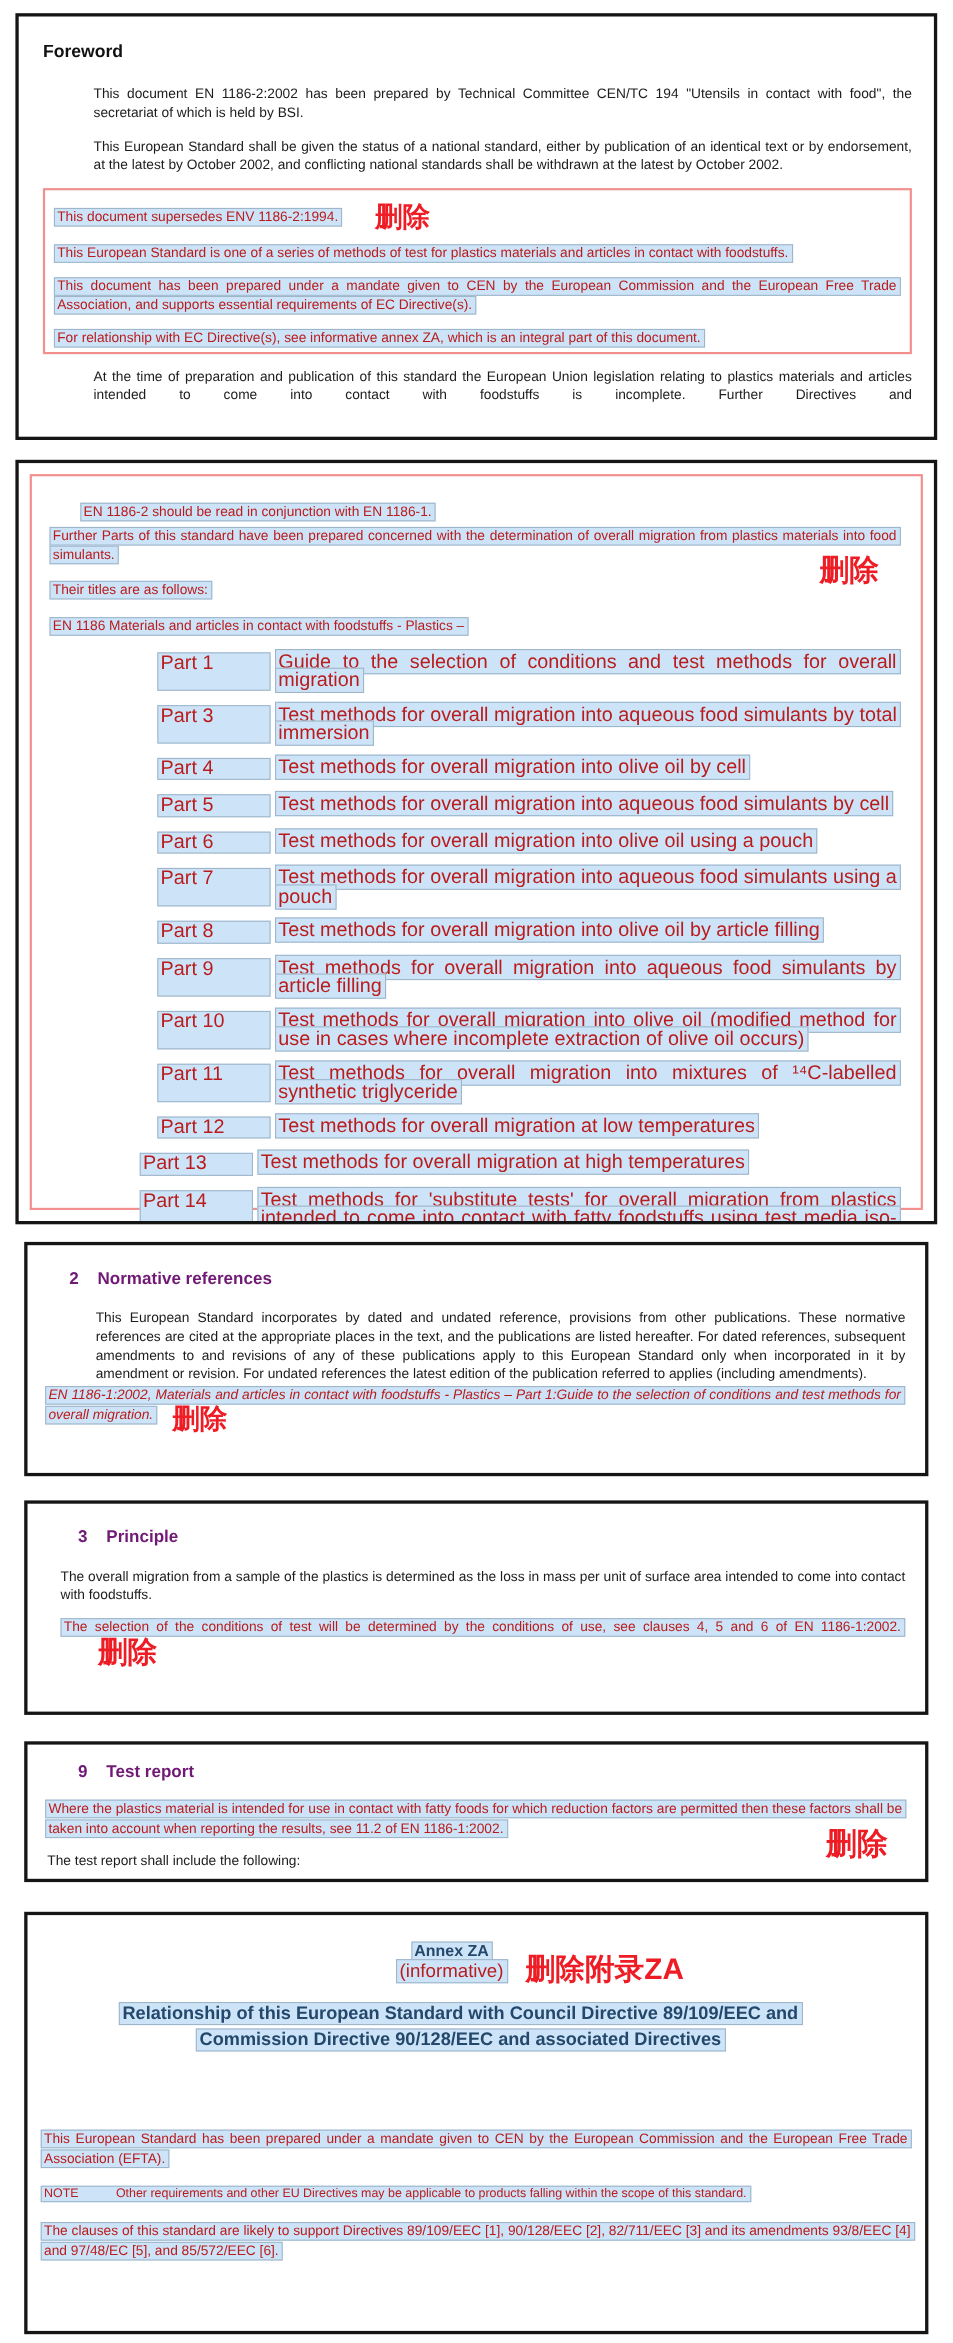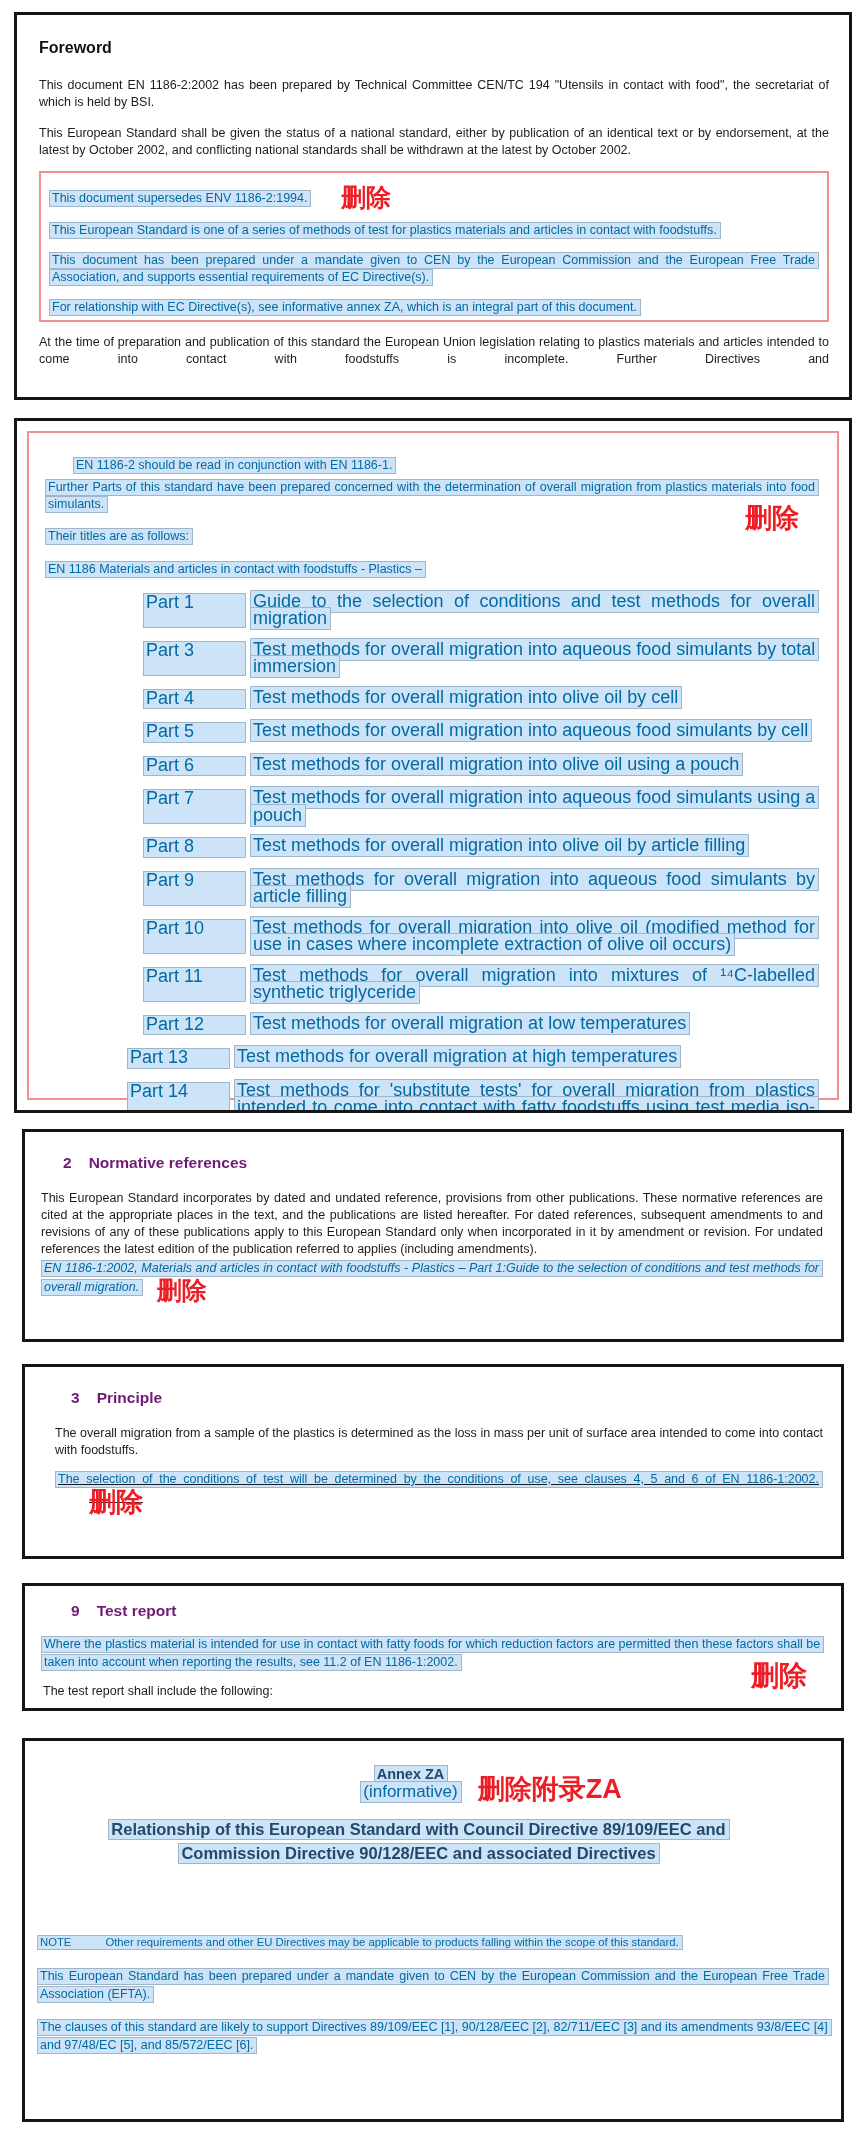--- a/index.html
+++ b/index.html
@@ -6,24 +6,24 @@
   body{
     width:866px;height:2130px;background:#ffffff;position:relative;
     font-family:"Liberation Sans", sans-serif;color:#1c1c1c;overflow:hidden;
   }
   .doc-box{
     box-sizing:border-box;border:3px solid #151515;background:#fff;
     margin-left:14px;width:838px;overflow:hidden;position:relative;
   }
   .doc-box.narrow{margin-left:22px;width:822px;}
   p{margin:0;}
-  .body-text{font-size:12.5px;line-height:17px;text-align:justify;color:#1c1c1c;}
+  .body-text{font-size:12.5px;line-height:17px;text-align:justify;color:#1c1c1c;margin-left:46px;}
   .force-justify{text-align-last:justify;}
   .hl{
-    background:#cde4f8;color:#0369a1;border:1px solid #9fb6c9;
+    background:#cde4f8;color:#b91c1c;border:1px solid #9fb6c9;
     padding:0 3px 1px 2px;
     -webkit-box-decoration-break:clone;box-decoration-break:clone;
   }
   .hl-bold{font-weight:bold;color:#24486b;}
   .hl-par{font-size:12.5px;line-height:17.5px;text-align:justify;}
   .del{
     color:#ee1c25;font-weight:bold;font-size:25px;line-height:1;
     font-family:"Liberation Sans", sans-serif;white-space:nowrap;
   }
   .red-frame-group{
@@ -190,21 +190,21 @@
     <span class="hl" style="font-style:italic;">EN 1186-1:2002, Materials and articles in contact with foodstuffs - Plastics – Part 1:Guide to the selection of conditions and test methods for overall migration.</span>
     <span class="del" style="margin-left:10px;vertical-align:-8px;">删除</span>
   </p>
 </div>
 
 <div class="doc-box narrow" style="margin-top:22px;height:195px;padding:22px 18px 0 16px;">
   <p class="sec-head" style="margin-left:30px;margin-bottom:18px;">
     <span class="num">3</span><span>Principle</span>
   </p>
   <p class="body-text mb12" style="margin-left:14px;">The overall migration from a sample of the plastics is determined as the loss in mass per unit of surface area intended to come into contact with foodstuffs.</p>
-  <p class="hl-par" style="margin-left:14px;text-decoration:underline;">
+  <p class="hl-par" style="margin-left:14px;">
     <span class="hl">The selection of the conditions of test will be determined by the conditions of use, see clauses 4, 5 and 6 of EN 1186-1:2002.</span>
     <span class="del" style="margin-left:34px;vertical-align:-10px;font-size:27px;">删除</span>
   </p>
 </div>
 
 <div class="doc-box narrow" style="margin-top:24px;height:128px;padding:16px 18px 0 16px;">
   <span class="del abs" style="top:76px;right:34px;font-size:28px;">删除</span>
   <p class="sec-head" style="margin-left:30px;margin-bottom:16px;">
     <span class="num">9</span><span>Test report</span>
   </p>
@@ -219,23 +219,23 @@
     <div><span class="hl hl-bold annex-title">Annex ZA</span></div>
     <div><span class="hl annex-sub">(informative)</span></div>
     <span class="del del-annex">删除附录ZA</span>
   </div>
 
   <div class="rel-heading">
     <span class="hl">Relationship of this European Standard with Council Directive 89/109/EEC and Commission Directive 90/128/EEC and associated Directives</span>
   </div>
 
   <div style="margin-top:70px;">
+    <p class="hl-par mb16">
+      <span class="hl">This European Standard has been prepared under a mandate given to CEN by the European Commission and the European Free Trade Association (EFTA).</span>
+    </p>
     <p class="hl-par note-par" style="margin-bottom:18px;">
       <span class="hl"><span class="note-label">NOTE</span><span>Other requirements and other EU Directives may be applicable to products falling within the scope of this standard.</span></span>
     </p>
-    <p class="hl-par mb16">
-      <span class="hl">This European Standard has been prepared under a mandate given to CEN by the European Commission and the European Free Trade Association (EFTA).</span>
-    </p>
     <p class="hl-par">
       <span class="hl">The clauses of this standard are likely to support Directives 89/109/EEC [1], 90/128/EEC [2], 82/711/EEC [3] and its amendments 93/8/EEC [4] and 97/48/EC [5], and 85/572/EEC [6].</span>
     </p>
   </div>
 </div>
 
 </body></html>

